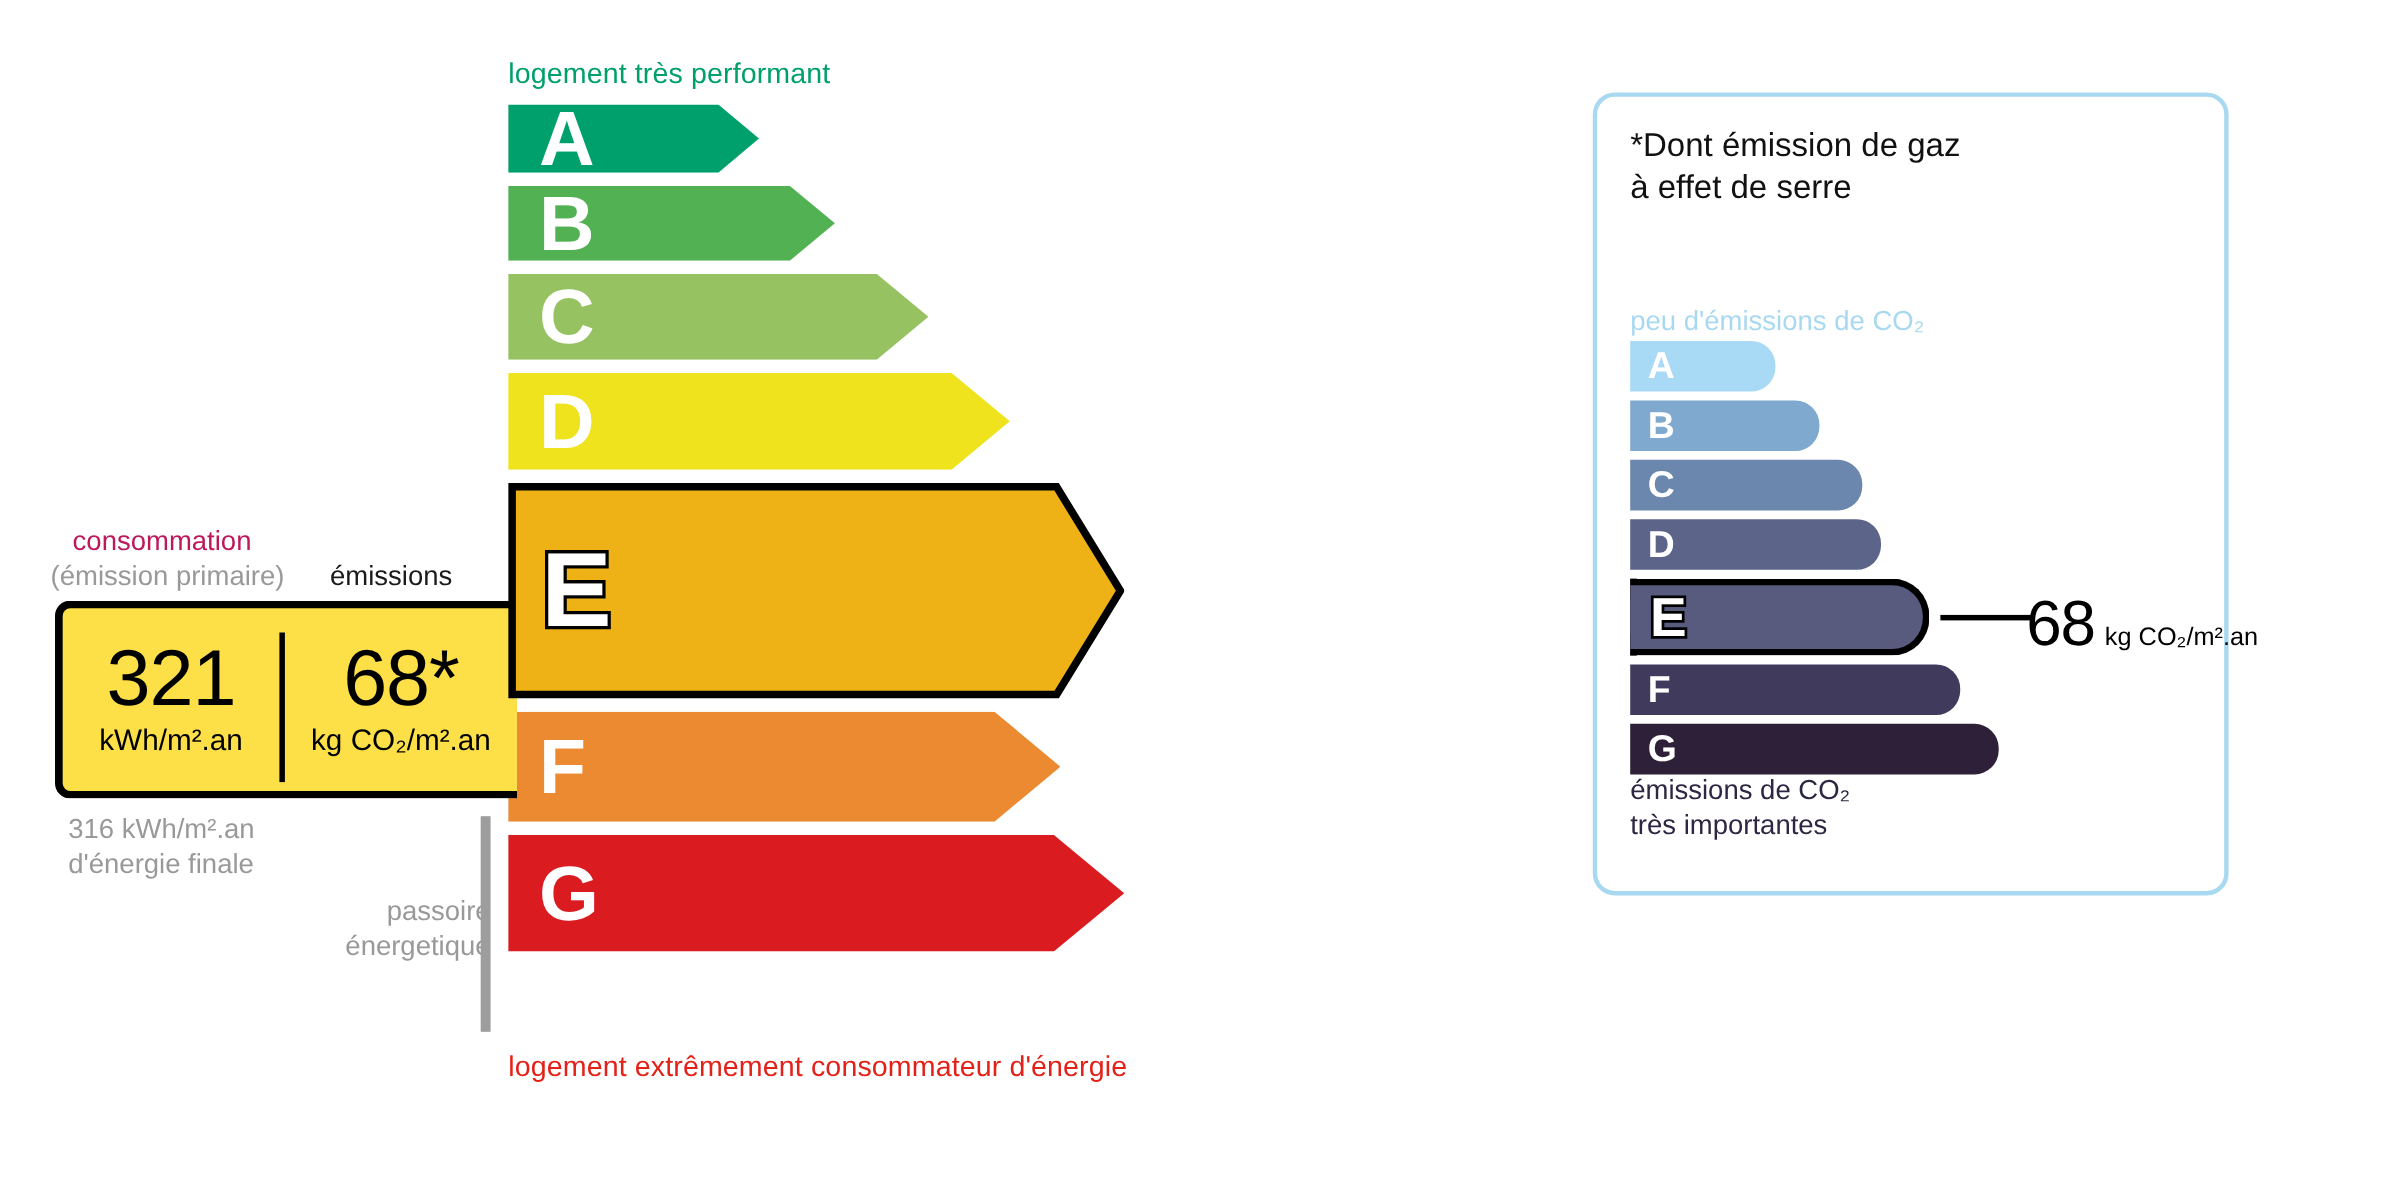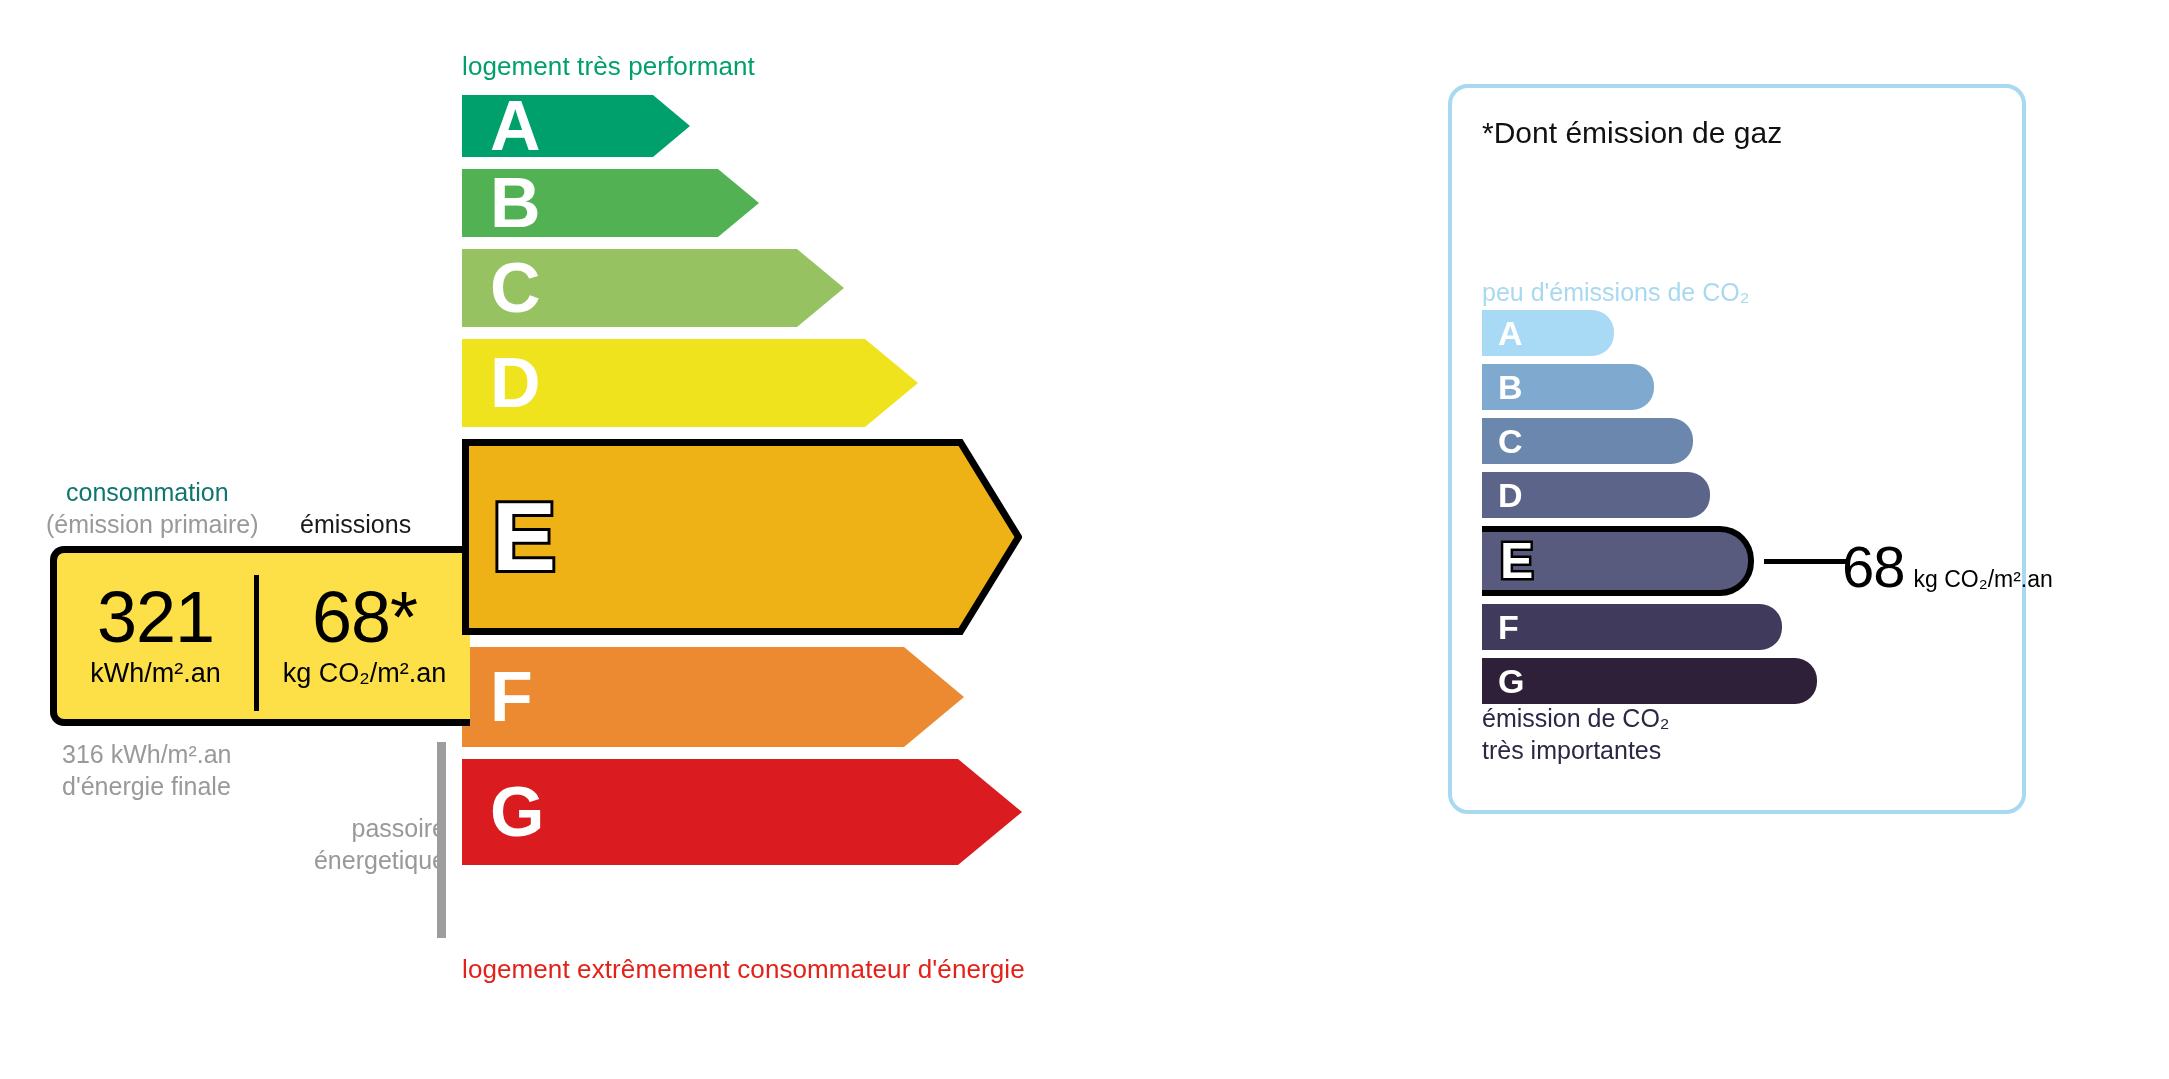--- a/index.html
+++ b/index.html
@@ -44,21 +44,21 @@
     color:#ffffff;
     -webkit-text-stroke:6px #000;
     paint-order:stroke fill;
     font-size:96px;
     margin-left:30px;
   }
 
   
   .hdr-conso{
     position:absolute;left:66px;top:478px;
-    font-size:25px;color:#0f766e;white-space:nowrap;
+    font-size:25px;color:#be185d;white-space:nowrap;
   }
   .hdr-conso-sub{
     position:absolute;left:46px;top:510px;
     font-size:25px;color:#999999;white-space:nowrap;
   }
   .hdr-emis{
     position:absolute;left:300px;top:510px;
     font-size:25px;color:#1a1a1a;white-space:nowrap;
   }
 
@@ -243,20 +243,21 @@
   <div class="passoire">
     <div>passoire</div>
     <div>énergetique</div>
   </div>
   <div id="passoire-bar"></div>
 </div>
 
 <div id="co2-panel">
   <div class="co2-title">
     <div>*Dont émission de gaz</div>
+    <div>à effet de serre</div>
   </div>
 
   <div class="co2-top-caption">peu d'émissions de CO₂</div>
 
   <div id="co2-bars">
       <div class="co2-row" id="co2-row-A" style="top: 222px; width: 132px; height: 46px;">
         <div class="co2-bar" style="width: 132px; background: rgb(168, 217, 245);"></div>
         <span class="co2-letter">A</span>
       </div>
       <div class="co2-row" id="co2-row-B" style="top: 276px; width: 172px; height: 46px;">
@@ -280,21 +281,21 @@
         <span class="co2-letter">F</span>
       </div>
       <div class="co2-row" id="co2-row-G" style="top: 570px; width: 335px; height: 46px;">
         <div class="co2-bar" style="width: 335px; background: rgb(46, 32, 56);"></div>
         <span class="co2-letter">G</span>
       </div>
       <div id="co2-edge" style="top: 438px; height: 70px;"></div>
     </div>
 
   <div class="co2-bottom-caption">
-    <div>émission de CO₂</div>
+    <div>émissions de CO₂</div>
     <div>très importantes</div>
   </div>
 </div>
 
 <div id="co2-callout-line" style="left: 1764px; top: 559px; width: 82px;"></div>
 <div id="co2-callout" style="left: 1842px; top: 523px;">
   <span class="big">68</span>
   <span class="small">kg CO₂/m².an</span>
 </div>
 

